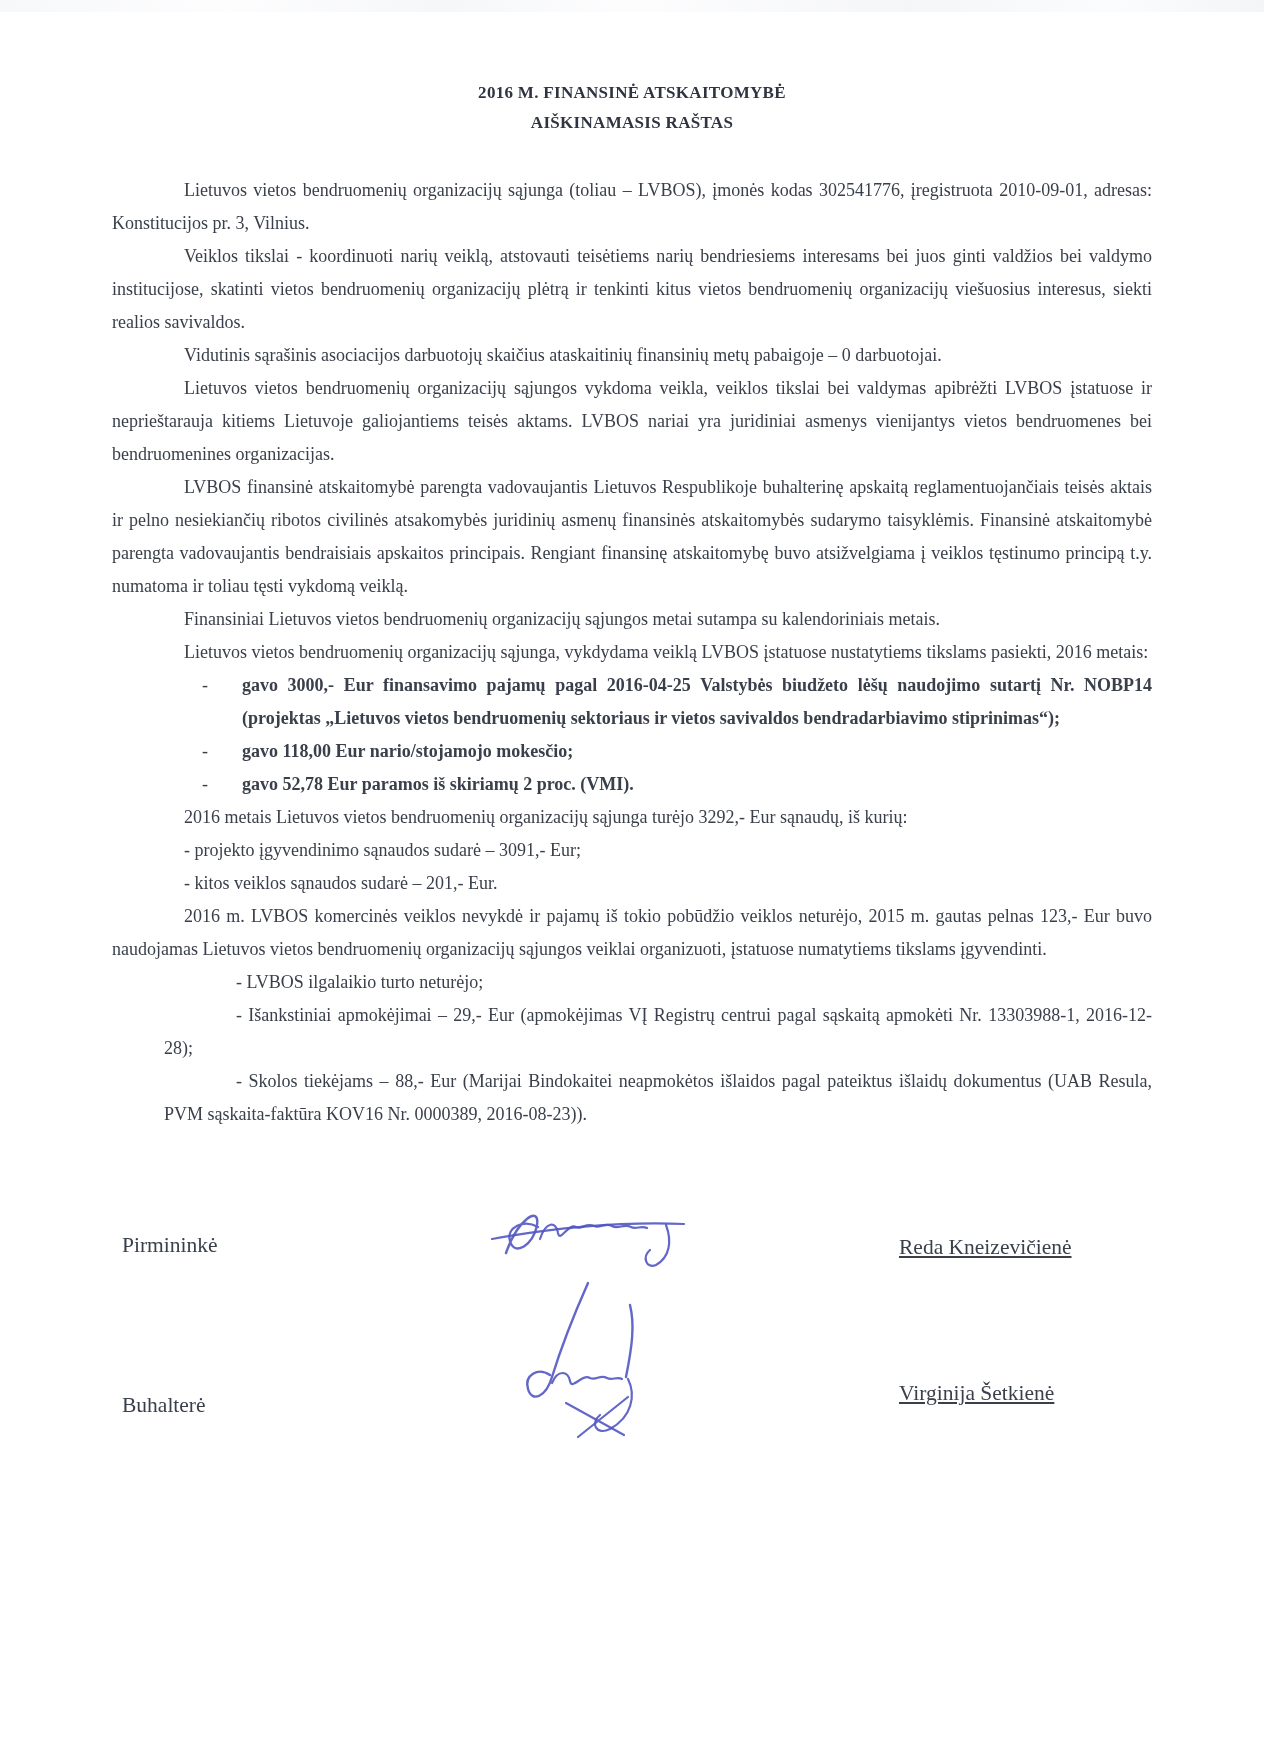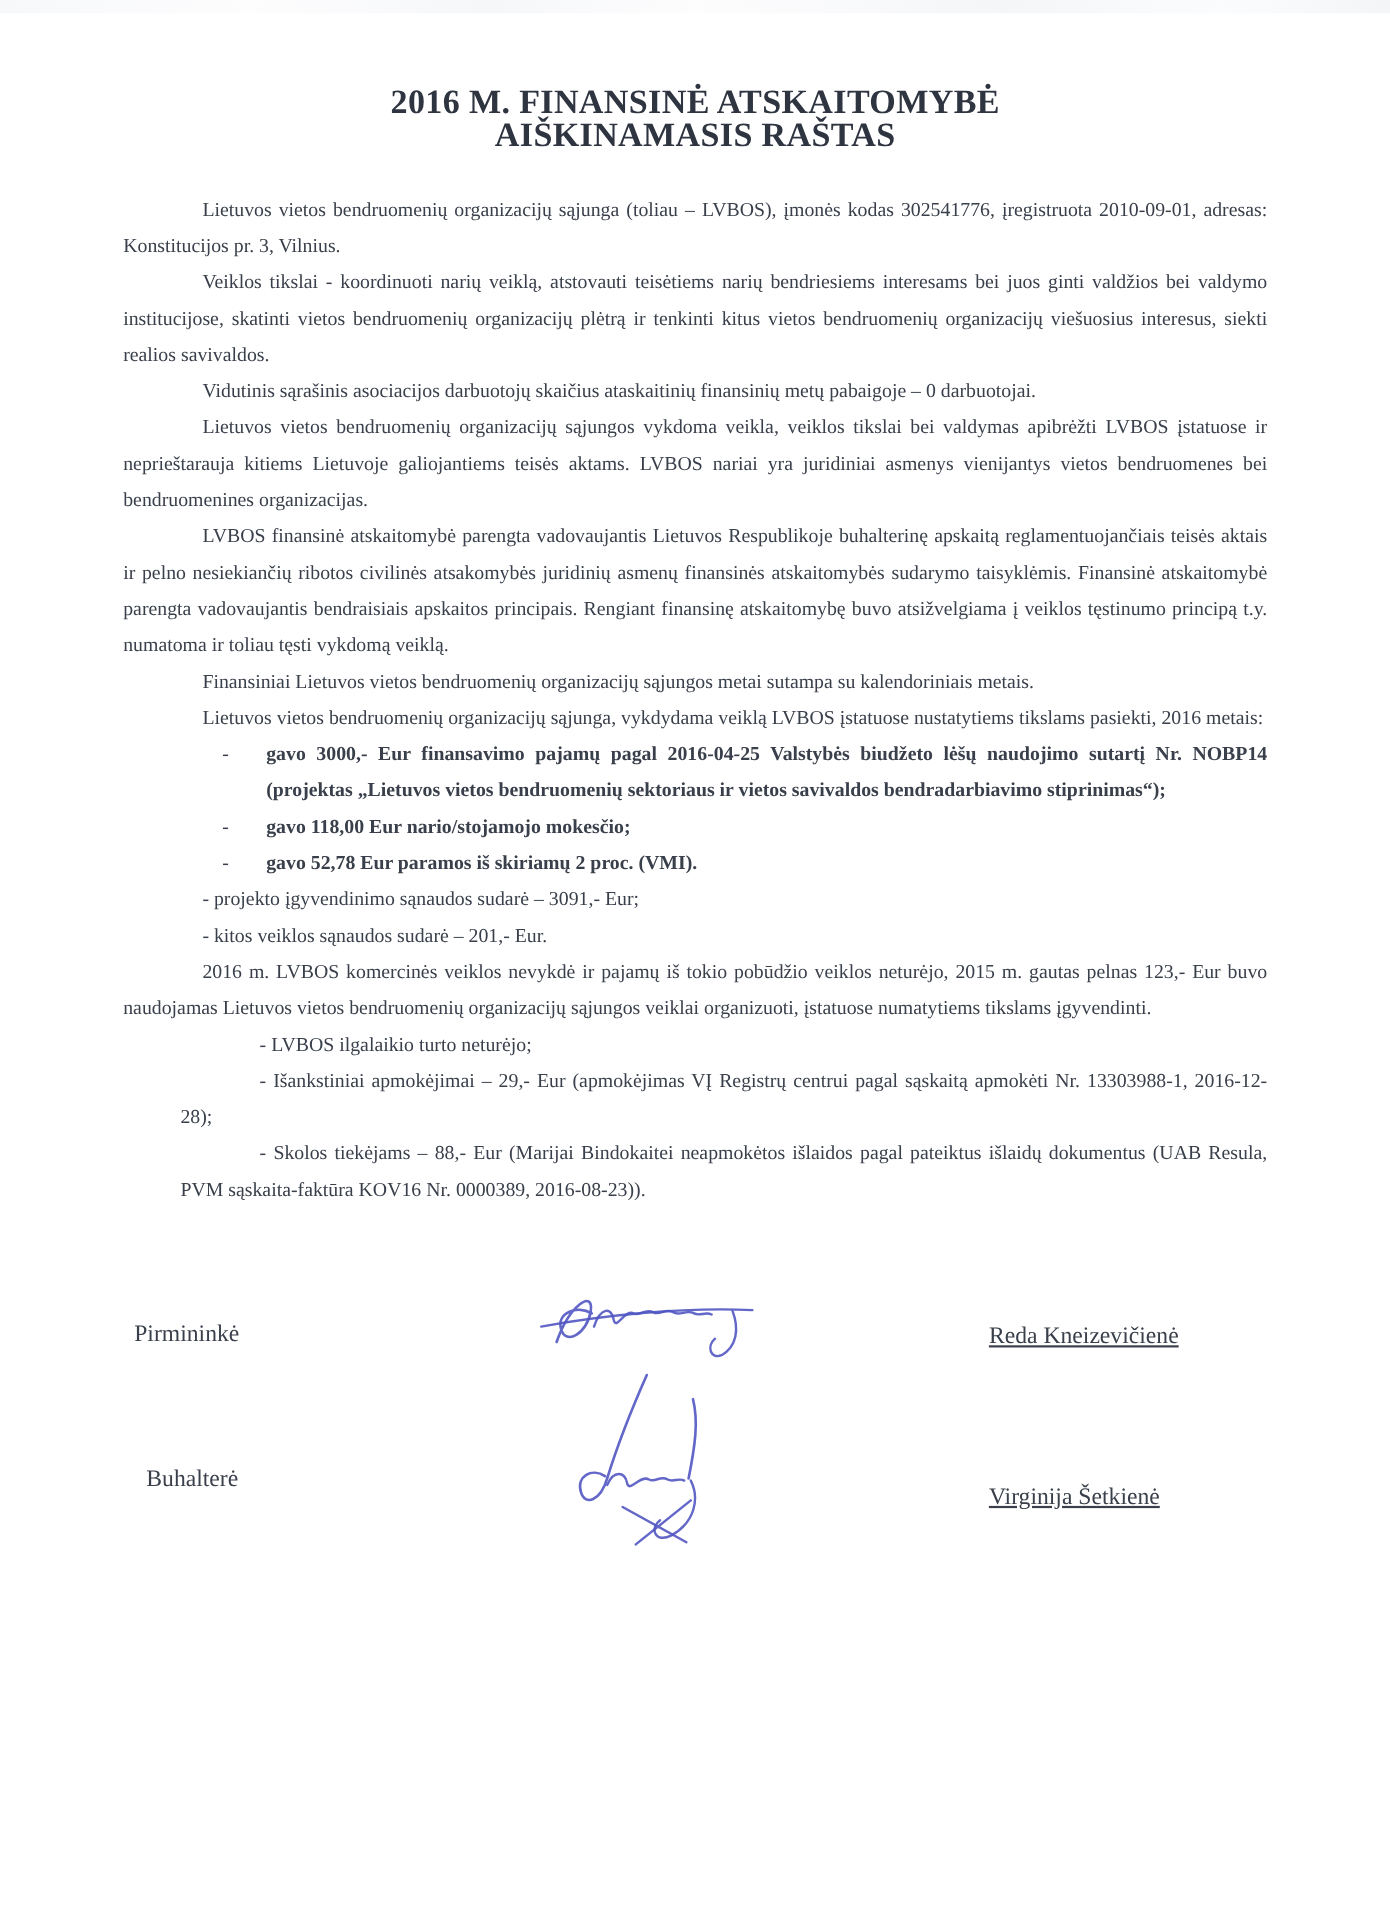--- a/index.html
+++ b/index.html
@@ -9,35 +9,35 @@
     font-family:"Liberation Serif", serif;
     color:#3a404b;
     position:relative;
     overflow:hidden;
   }
   .scan-band {
     position:absolute; top:0; left:0; right:0; height:12px;
     background:linear-gradient(90deg,#f7f8fa 0%,#fdfdfe 18%,#f6f7f9 35%,#fdfdfe 50%,#f5f6f8 72%,#fbfcfd 88%,#f4f5f7 100%);
   }
   .page { padding:78px 112px 0 112px; box-sizing:border-box; }
-  .title { text-align:center; font-weight:bold; font-size:31px; line-height:30px; color:#2e3440; letter-spacing:.3px; }
+  .title { text-align:center; font-weight:bold; font-size:17px; line-height:30px; color:#2e3440; letter-spacing:.3px; }
   .body-text { margin-top:36px; font-size:18px; line-height:33px; }
   .body-text p { margin:0; text-align:justify; text-indent:72px; }
   .dash-list { margin:0; }
   .dash-row { display:flex; margin-left:90px; }
   .dash-cell { width:40px; flex:0 0 40px; }
   .dash-text { flex:1; text-align:justify;font-weight:bold; }
   .e-line { margin:0 0 0 84px; text-indent:0; text-align:left; }
   .date-heading { margin:63px 0 0 0; text-indent:72px; text-align:left; }
   .d-item { margin:0 0 0 78px; padding-left:52px; text-indent:-52px; text-align:justify; }
   .sig-block { position:relative; height:300px; margin-top:50px; font-size:21.5px; }
   .sig-role { position:absolute; left:10px;text-align:right; }
   .sig-name { position:absolute; left:787px;text-decoration:underline; }
   .role-1 { top:52px; } .name-1 { top:54px; }
-  .role-2 { top:184px;margin-left:11px; } .name-2 { top:200px; }
+  .role-2 { top:212px; } .name-2 { top:200px; }
   .sig-ink { position:absolute; }
   .sig-ink-1 { top:8px; left:372px; }
   .sig-ink-2 { top:96px; left:378px; }
 </style>
 </head>
 <body>
 
 <div class="scan-band"></div>
 
 <div class="page">
@@ -64,20 +64,21 @@
       <div class="dash-row">
         <span class="dash-cell">-</span>
         <span class="dash-text">gavo 118,00 Eur nario/stojamojo mokesčio;</span>
       </div>
       <div class="dash-row">
         <span class="dash-cell">-</span>
         <span class="dash-text">gavo 52,78 Eur paramos iš skiriamų 2 proc. (VMI).</span>
       </div>
     </div>
 
+    <p>2016 metais Lietuvos vietos bendruomenių organizacijų sąjunga turėjo 3292,- Eur sąnaudų, iš kurių:</p>
 
     <p class="e-line">- projekto įgyvendinimo sąnaudos sudarė – 3091,- Eur;</p>
     <p class="e-line">- kitos veiklos sąnaudos sudarė – 201,- Eur.</p>
 
     <p>2016 m. LVBOS komercinės veiklos nevykdė ir pajamų iš tokio pobūdžio veiklos neturėjo, 2015 m. gautas pelnas 123,- Eur buvo naudojamas Lietuvos vietos bendruomenių organizacijų sąjungos veiklai organizuoti, įstatuose numatytiems tikslams įgyvendinti.</p>
 
 
     <p class="d-item">- LVBOS ilgalaikio turto neturėjo;</p>
     <p class="d-item">- Išankstiniai apmokėjimai – 29,- Eur (apmokėjimas VĮ Registrų centrui pagal sąskaitą apmokėti Nr. 13303988-1, 2016-12-28);</p>
     <p class="d-item">- Skolos tiekėjams – 88,- Eur (Marijai Bindokaitei neapmokėtos išlaidos pagal pateiktus išlaidų dokumentus (UAB Resula, PVM sąskaita-faktūra KOV16 Nr. 0000389, 2016-08-23)).</p>

